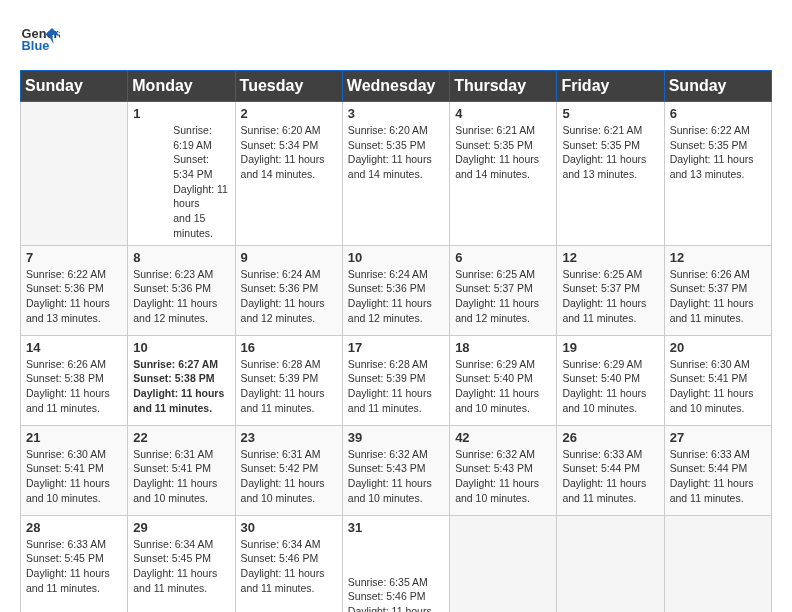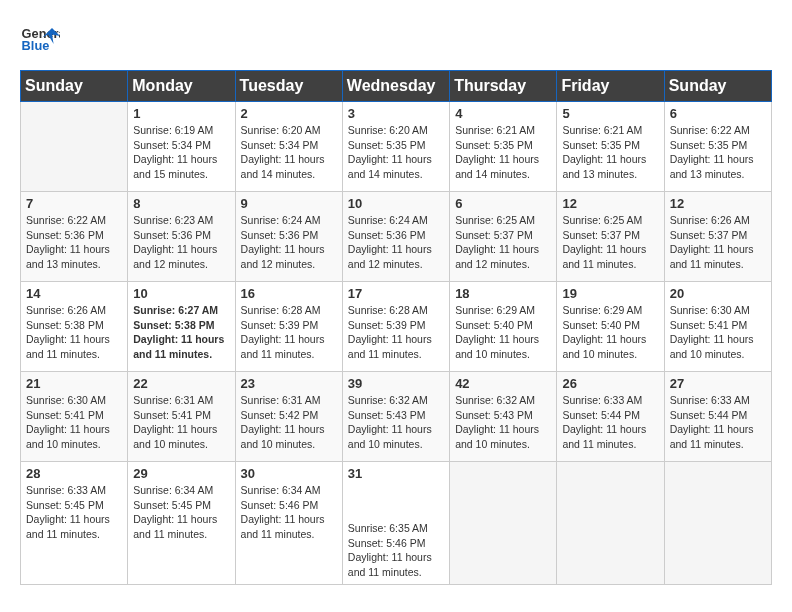--- a/index.html
+++ b/index.html
@@ -104,21 +104,21 @@
         <th>Thursday</th>
         <th>Friday</th>
         <th>Sunday</th>
       </tr>
   </thead>
   <tbody id="calendar-body">
       <tr>
         <td class="empty-cell"></td>
         <td>
           <span class="day-num">1</span>
-          <div class="cell-info" style="white-space: pre-wrap;">Sunrise: 6:19 AM
+          <div class="cell-info" style="white-space: pre-wrap; margin-left: 40px;">Sunrise: 6:19 AM
 Sunset: 5:34 PM
 Daylight: 11 hours
 and 15 minutes.</div>
         </td>
         <td>
           <span class="day-num">2</span>
           <div class="cell-info" style="white-space: pre-wrap;">Sunrise: 6:20 AM
 Sunset: 5:34 PM
 Daylight: 11 hours
 and 14 minutes.</div>

